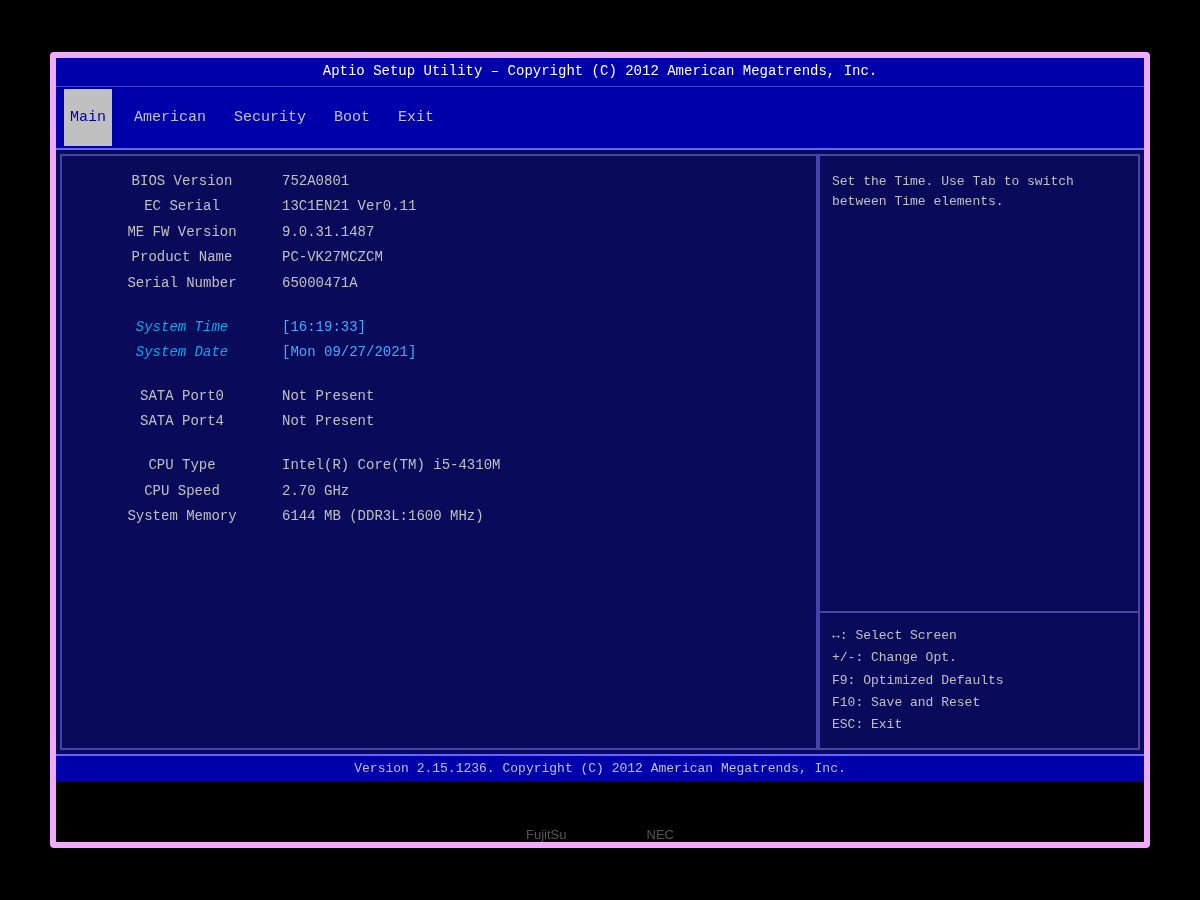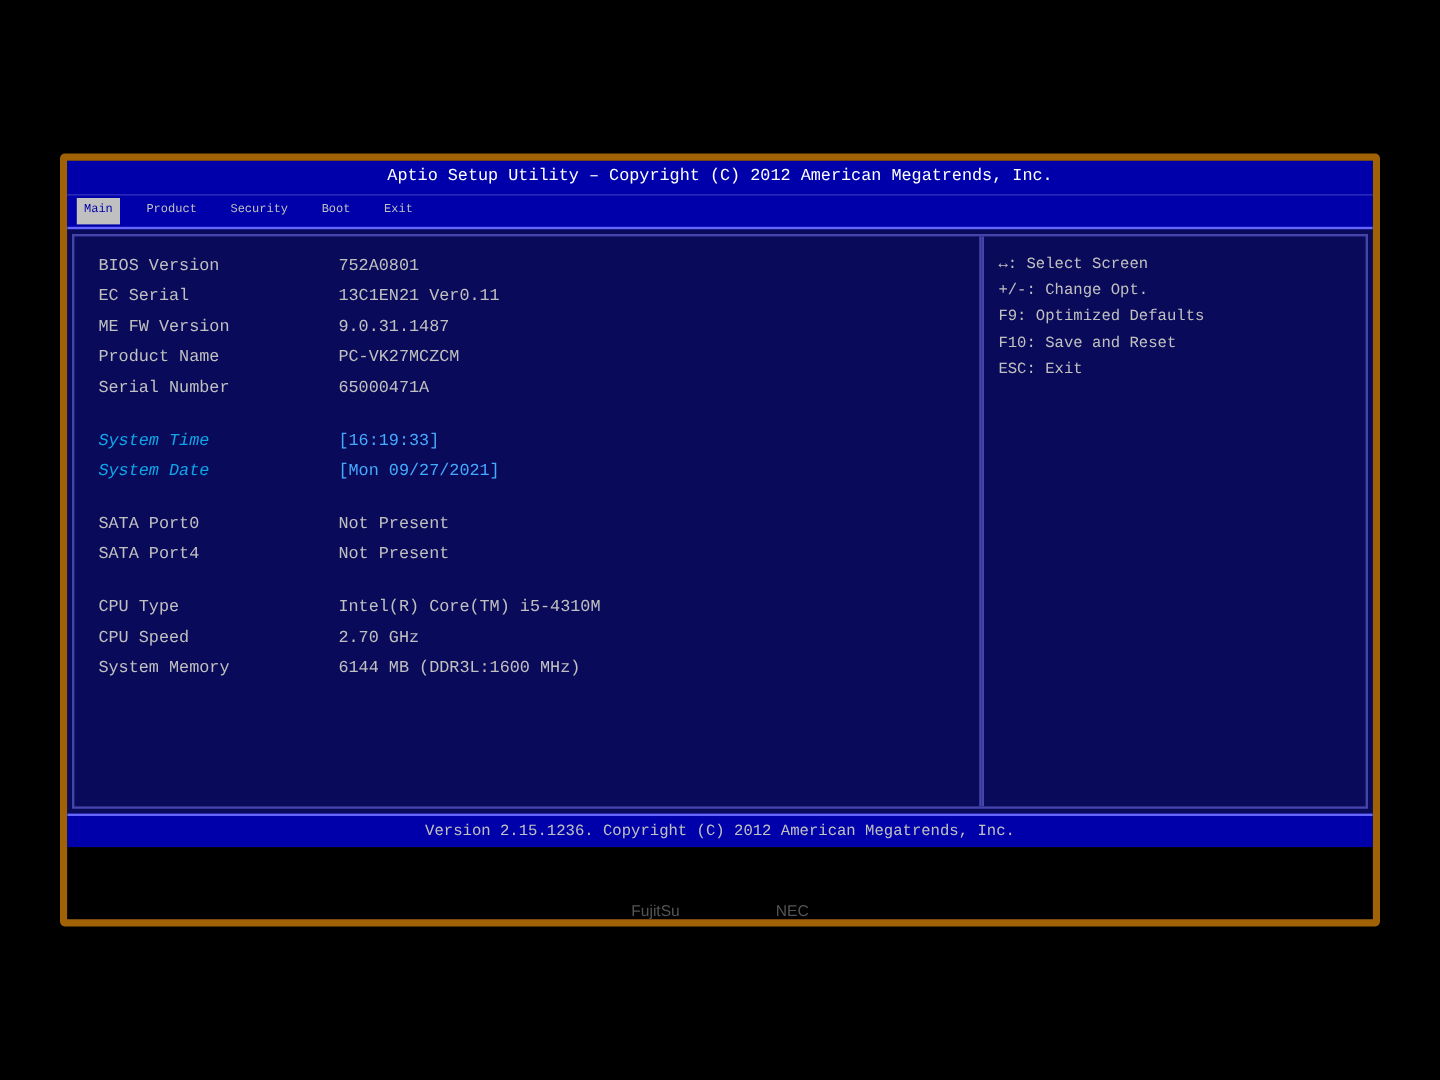--- a/index.html
+++ b/index.html
@@ -10,23 +10,23 @@
       background: #000;
       display: flex;
       flex-direction: column;
       align-items: center;
       justify-content: center;
       font-family: 'Courier New', Courier, monospace;
     }
 
     .monitor-frame {
       width: 1100px;
-      height: 644px;
+      height: 796px;
       background: #1a1a2e;
-      border: 6px solid #a16207;
+      border: 6px solid #f0abfc;
       border-radius: 4px;
       display: flex;
       flex-direction: column;
       overflow: hidden;
     }
 
     .bios-screen {
       flex: 1;
       background: #0a0a5a;
       display: flex;
@@ -50,22 +50,22 @@
     .menu-bar {
       background: #0000aa;
       padding: 2px 8px;
       display: flex;
       gap: 16px;
       border-bottom: 2px solid #6666ff;
     }
 
     .menu-item {
       color: #c0c0c0;
-      font-size: 10px;
-      padding: 4px 6px;
+      font-size: 15px;
+      padding: 18px 6px;
       cursor: pointer;
     }
 
     .menu-item.active {
       background: #c0c0c0;
       color: #0000aa;
     }
 
     
     .main-content {
@@ -78,20 +78,21 @@
     }
 
     
     .left-panel {
       flex: 1;
       padding: 16px 20px;
       border-right: 2px solid #4444aa;
       display: flex;
       flex-direction: column;
       gap: 6px;
+      text-align: center;
     }
 
     .info-row {
       display: flex;
       align-items: baseline;
     }
 
     .info-label {
       color: #c0c0c0;
       width: 200px;
@@ -169,21 +170,21 @@
 </head>
 <body>
 
 <div class="monitor-frame">
   <div class="bios-screen">
 
     <div class="title-bar">Aptio Setup Utility – Copyright (C) 2012 American Megatrends, Inc.</div>
 
     <div class="menu-bar">
       <div class="menu-item active">Main</div>
-      <div class="menu-item">Product</div>
+      <div class="menu-item">American</div>
       <div class="menu-item">Security</div>
       <div class="menu-item">Boot</div>
       <div class="menu-item">Exit</div>
     </div>
 
     <div class="main-content">
 
       <div class="left-panel">
 
         <div class="info-row">
@@ -241,20 +242,21 @@
         </div>
         <div class="info-row">
           <span class="info-label">System Memory</span>
           <span class="info-value">6144 MB (DDR3L:1600 MHz)</span>
         </div>
 
       </div>
 
       <div class="right-panel">
 
+        <div class="help-text">Set the Time. Use Tab to switch between Time elements.</div>
 
         <div class="key-help">
           <div>↔: Select Screen</div>
           <div>+/-: Change Opt.</div>
           <div>F9: Optimized Defaults</div>
           <div>F10: Save and Reset</div>
           <div>ESC: Exit</div>
         </div>
 
       </div>

